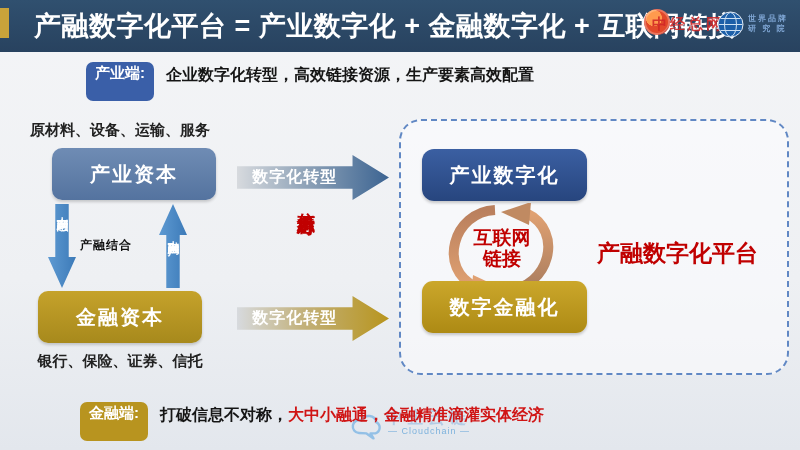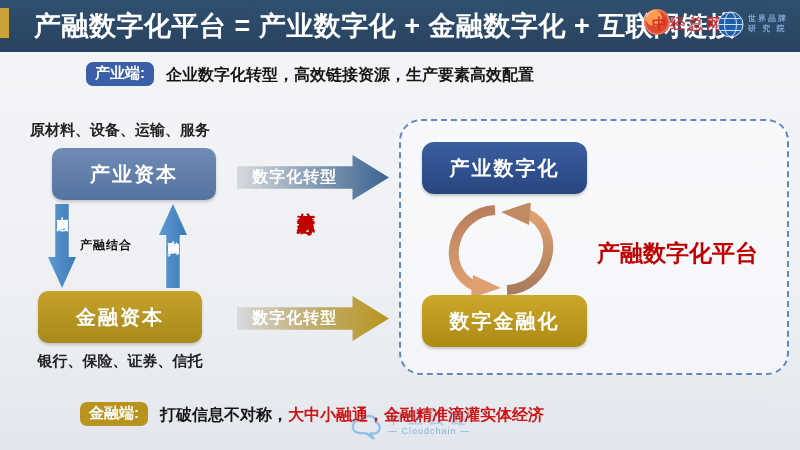--- a/index.html
+++ b/index.html
@@ -19,21 +19,21 @@
   .cjzw{position:absolute;left:652px;top:15px;color:rgba(208,38,38,0.88);
         font-size:15px;font-weight:bold;letter-spacing:3px;white-space:nowrap;}
   .globe{position:absolute;left:717px;top:11px;}
   .wbri{position:absolute;left:748px;top:14px;color:#7fa6d4;font-size:8px;line-height:10px;
         font-weight:bold;letter-spacing:2px;white-space:nowrap;}
   .stamp{position:absolute;left:653px;top:33px;color:#e32222;font-size:15px;font-weight:bold;
          letter-spacing:4px;white-space:nowrap;}
 
   
   .badge{position:absolute;color:#fff;font-size:15px;font-weight:bold;
-         padding:2px 9px 3px;border-radius:7px;white-space:nowrap;}
+         padding:2px 9px 18px;border-radius:7px;white-space:nowrap;}
   .badge-industry{left:86px;top:62px;background:#3a5fa8;}
   .badge-finance{left:80px;top:402px;background:#b8941f;}
   .desc{position:absolute;font-size:16px;font-weight:bold;color:#151515;white-space:nowrap;}
   .desc-industry{left:166px;top:65px;}
   .desc-finance{left:160px;top:405px;z-index:3;}
   .desc-red{color:#d01414;}
 
   
   .cap-items{position:absolute;width:180px;text-align:center;font-size:15px;
              font-weight:bold;color:#222;white-space:nowrap;}
@@ -67,22 +67,22 @@
                 font-size:16px;font-weight:bold;letter-spacing:1px;}
   .asym{position:absolute;left:294px;top:199px;writing-mode:vertical-rl;
         text-orientation:upright;font-size:18px;font-weight:bold;color:#c00000;letter-spacing:1px;}
 
   
   .panel{position:absolute;left:399px;top:119px;width:386px;height:252px;
          border:2px dashed #6188c4;border-radius:22px;background:rgba(253,254,255,0.55);}
   .p-box{position:absolute;left:21px;width:165px;height:52px;border-radius:12px;color:#fff;
          font-size:20px;font-weight:bold;display:flex;align-items:center;justify-content:center;
          letter-spacing:2px;box-shadow:0 2px 3px rgba(0,0,0,0.2);}
-  .p-box-top{top:21px;background:linear-gradient(180deg,#3b5fa2 0%,#27457e 100%);}
-  .p-box-bottom{top:174px;background:linear-gradient(180deg,#cba72b 0%,#ad8a14 100%);}
+  .p-box-top{top:28px;background:linear-gradient(180deg,#3b5fa2 0%,#27457e 100%);}
+  .p-box-bottom{top:160px;background:linear-gradient(180deg,#cba72b 0%,#ad8a14 100%);border-radius:11px;}
   .cycle-svg{position:absolute;left:20px;top:82px;}
   .cycle-label{position:absolute;left:52px;top:106px;width:98px;text-align:center;
                font-size:19px;font-weight:bold;color:#c00000;line-height:21px;z-index:2;}
   .platform{position:absolute;left:196px;top:117px;font-size:23px;font-weight:bold;
             color:#c00000;white-space:nowrap;}
 
   
   .wm{position:absolute;z-index:1;}
   .wm-cloud{left:350px;top:409px;}
   .wm-cn{left:386px;top:406px;font-size:17px;font-weight:bold;letter-spacing:4px;
@@ -149,20 +149,24 @@
         <linearGradient id="tanR" x1="0" y1="0" x2="0" y2="1">
           <stop offset="0" stop-color="#e0a172"></stop>
             <stop offset="1" stop-color="#a97c5e"></stop>
         </linearGradient>
       </defs>
       <path d="M 74 7 C 32 9, 16 66, 55 84" fill="none" stroke="url(#tanL)" stroke-width="10"></path>
       <polygon points="52,72 80,85 50,95" fill="#e0a172"></polygon>
       <path d="M 86 87 C 128 85, 144 28, 105 10" fill="none" stroke="url(#tanR)" stroke-width="10"></path>
       <polygon points="108,22 80,9 110,-1" fill="#c08a62"></polygon>
     </svg>
+    <div class="cycle-label">
+      <div>互联网</div>
+      <div>链接</div>
+    </div>
     <div class="platform">产融数字化平台</div>
 
     <div class="p-box p-box-bottom">数字金融化</div>
   </div>
 
   <svg class="wm wm-cloud" width="36" height="32" viewBox="0 0 36 32">
     <path d="M9 24 a6.5 6.5 0 1 1 2.5 -12.6 a8 8 0 0 1 15 2 a6 6 0 0 1 -1 11 h-5 l3 5 l-7 -5 z" fill="none" stroke="#93c0e6" stroke-width="2.4" stroke-linejoin="round"></path>
   </svg>
   <div class="wm wm-cn">中企云链</div>
   <div class="wm wm-en">— Cloudchain —</div>

